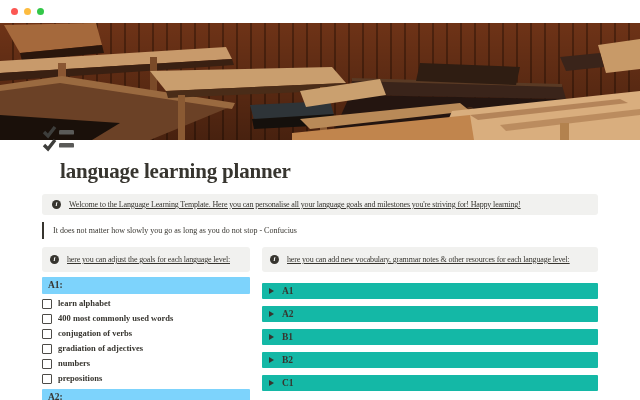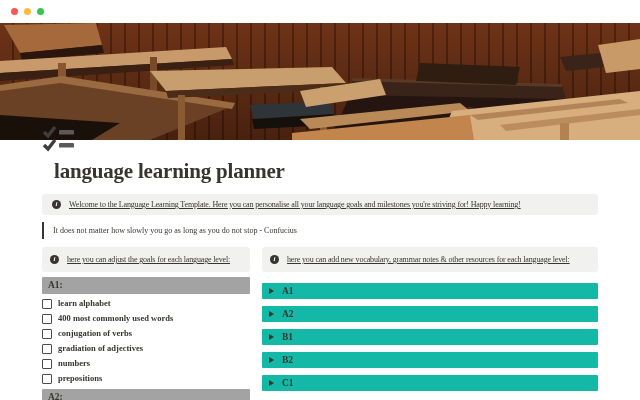--- a/index.html
+++ b/index.html
@@ -11,21 +11,21 @@
   .titlebar{height:23px;background:#ffffff;display:flex;align-items:center;padding-left:11px;gap:6px;}
   .dot{width:7px;height:7px;border-radius:50%;display:inline-block;}
   .dot.red{background:#fc5753;}
   .dot.yellow{background:#fdbc40;}
   .dot.green{background:#33c748;}
   .cover{height:117px;overflow:hidden;line-height:0;}
   .cover svg{display:block;}
   .content{padding:0 42px;position:relative;}
   .page-icon{width:36px;height:26px;margin-top:-14px;position:relative;z-index:2;}
   h1.page-title{
-    font-size:21px;line-height:25px;font-weight:700;margin:7px 0 0 12px;
+    font-size:21px;line-height:25px;font-weight:700;margin:7px 0 0 18px;
     letter-spacing:-0.2px;color:#37352f;
   }
   .callout{
     margin-top:10px;background:#f1f1ef;border-radius:3px;
     display:flex;align-items:center;gap:8px;padding:5px 10px;
   }
   .callout .txt{
     font-size:8px;line-height:11px;letter-spacing:-0.15px;
     white-space:nowrap;overflow:hidden;text-decoration:underline;
   }
@@ -35,21 +35,21 @@
   }
   .quote{
     margin-top:7px;border-left:2.5px solid #37352f;padding:3px 0 3px 9px;
     font-size:8px;line-height:11px;
   }
   .columns{display:flex;gap:12px;margin-top:8px;}
   .col-left{width:208px;flex:0 0 208px;}
   .col-right{flex:1;min-width:0;}
   .callout.small{margin-top:0;padding:7px 8px;}
   .section-header{
-    margin-top:5px;background:#a3a3a3;border-radius:1px;
+    margin-top:5px;background:#7dd3fc;border-radius:1px;
     font-size:9.5px;line-height:11px;font-weight:700;padding:3px 6px;
   }
   .todo-row{display:flex;align-items:center;gap:6px;margin-top:4px;height:11px;}
   .todo-box{
     flex:0 0 auto;width:8px;height:8px;border:1px solid #4d4b47;border-radius:1px;background:#ffffff;
   }
   .todo-label{font-size:8.5px;line-height:11px;font-weight:bold;}
   .toggle-row{
     background:#14b8a6;border-radius:1px;display:flex;align-items:center;gap:8px;
     padding:3px 7px;height:10px;margin-bottom:7px;

